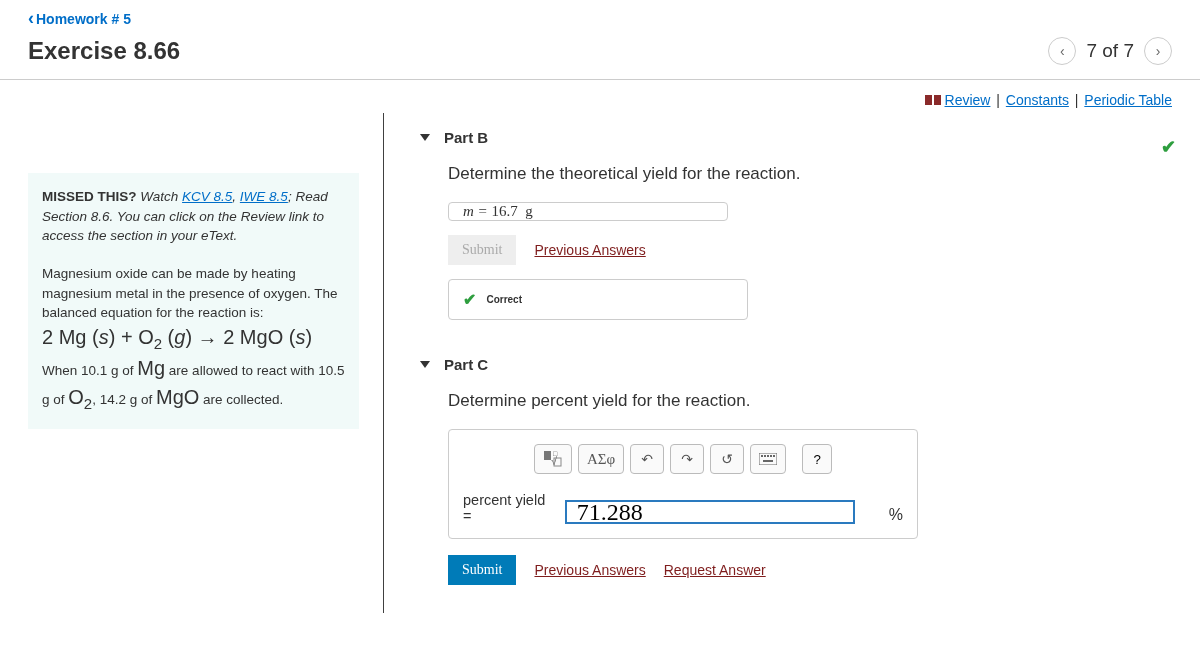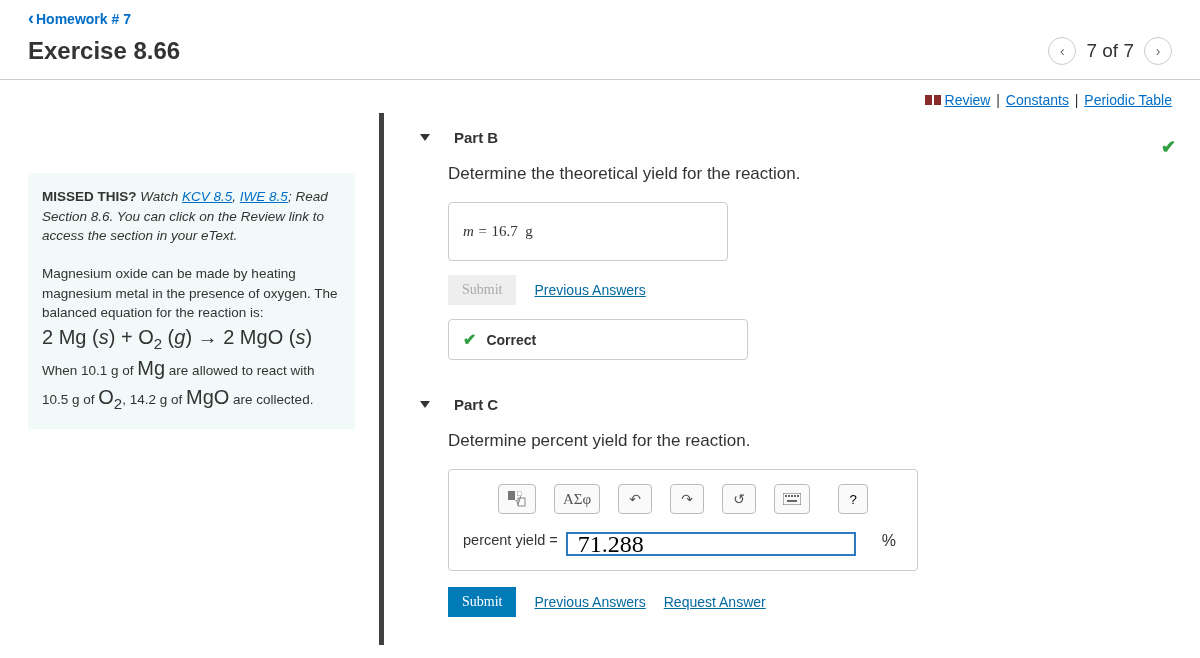--- a/index.html
+++ b/index.html
@@ -10,60 +10,60 @@
 .header-row2 { display: flex; justify-content: space-between; align-items: center; padding: 4px 28px 14px; border-bottom: 1px solid #ccc; }
 .exercise-title { font-size: 24px; font-weight: bold; color: #333; }
 .nav-group { display: flex; align-items: center; gap: 10px; }
 .nav-btn { width: 28px; height: 28px; border: 1px solid #ccc; border-radius: 50%; background: #fff; display: flex; align-items: center; justify-content: center; color: #666; font-size: 14px; cursor: pointer; }
 .nav-count { font-size: 19px; color: #333; }
 .top-links { text-align: right; padding: 12px 28px 4px; font-size: 14px; }
 .top-links a { color: #006ec8; }
 .top-links .bkicon { display: inline-block; vertical-align: middle; }
 .top-links .sep { color: #333; margin: 0 2px; }
 .main { display: flex; padding: 0 28px 40px; }
-.left-col { width: 356px; flex-shrink: 0; border-right: 5px solid #404040; padding-right: 24px; padding-top: 60px; }
+.left-col { width: 356px; flex-shrink: 0; border-right: 1px solid #404040; padding-right: 24px; padding-top: 60px; }
 .missed-box { background: #f1faf9; padding: 14px 14px; font-size: 13.5px; line-height: 1.45; }
 .missed-box .title { font-weight: bold; }
 .missed-box a { color: #006ec8; text-decoration: underline; font-style: italic; }
 .missed-box .italic { font-style: italic; }
 .problem-text { margin-top: 18px; font-size: 13.5px; line-height: 1.45; }
 .eq { font-family: Liberation Sans, sans-serif; font-size: 20px; }
 .right-col { flex: 1; padding-left: 36px; padding-top: 8px; }
 .part-block { margin-bottom: 28px; }
-.part-header { display: flex; align-items: center; gap: 24px; font-weight: bold; font-size: 15px; padding: 8px 0; cursor: pointer; }
+.part-header { display: flex; align-items: center; gap: 14px; font-weight: bold; font-size: 15px; padding: 8px 0; cursor: pointer; }
 .part-header .caret { width: 0; height: 0; border-left: 5px solid transparent; border-right: 5px solid transparent; border-top: 7px solid #333; }
 .part-body { padding-left: 28px; padding-top: 10px; position: relative; }
 .check-top { position: absolute; right: -4px; top: -18px; color: #2e9e3f; font-size: 18px; font-weight: bold; }
 .prompt { font-size: 17px; margin-bottom: 18px; }
-.answer-display { border: 1px solid #ccc; border-radius: 4px; padding: 20px 14px; display: inline-block; min-width: 280px; font-family: 'Times New Roman', serif; font-style: italic; font-size: 15px; margin-bottom: 14px; }
+.answer-display { border: 1px solid #ccc; border-radius: 4px; padding: 0 14px; display: inline-block; min-width: 280px; font-family: 'Times New Roman', serif; font-style: italic; font-size: 15px; margin-bottom: 14px; }
 .answer-display .val { font-style: normal; }
 .btn-row { display: flex; align-items: center; gap: 18px; margin-bottom: 14px; }
 .submit-btn { background: #007bb8; color: #fff; border: none; padding: 7px 14px; font-size: 14px; cursor: pointer; font-family: Liberation Serif, serif; }
 .submit-btn.disabled { background: #eee; color: #aaa; cursor: default; }
-.link-blue { color: #0369a1; text-decoration: underline; font-size: 14px; cursor: pointer; }
+.link-blue { color: #7f1d1d; text-decoration: underline; font-size: 14px; cursor: pointer; }
 .feedback-box { border: 1px solid #ccc; border-radius: 4px; padding: 10px 14px; width: 300px; display: flex; align-items: center; gap: 10px; }
 .feedback-box .chk { color: #2e9e3f; font-size: 16px; font-weight: bold; }
-.feedback-box .txt { font-weight: bold; font-size: 14px; }
+.feedback-box .txt { font-weight: bold; font-size: 10px; }
 .input-wrap { border: 1px solid #ccc; border-radius: 4px; padding: 14px; width: 470px; position: relative; }
-.toolbar { display: flex; justify-content: center; gap: 18px; align-items: center; margin-bottom: 18px; }
+.toolbar { display: flex; justify-content: center; gap: 6px; align-items: center; margin-bottom: 18px; }
 .tb-btn { border: 1px solid #bbb; border-radius: 4px; background: #fafafa; padding: 4px 8px; font-size: 14px; cursor: pointer; min-width: 34px; height: 30px; display: flex; align-items: center; justify-content: center; color: #555; }
 .tb-btn.greek { font-family: 'Times New Roman', serif; font-size: 15px; }
 .help-btn { border: 1px solid #bbb; border-radius: 4px; background: #fafafa; width: 30px; height: 30px; display: flex; align-items: center; justify-content: center; margin-left: 10px; cursor: pointer; }
-.input-row { display: flex; align-items: flex-start; gap: 8px; }
+.input-row { display: flex; align-items: flex-end; gap: 16px; }
 .input-label { font-size: 14.5px; }
 .big-input { border: 2px solid #2a7abf; font-family: 'Times New Roman', serif; font-size: 24px; padding: 4px 10px; width: 290px; height: 24px; }
 .unit-label { font-size: 16px; margin-left: 18px; }
 .bottom-row { display: flex; align-items: center; gap: 18px; margin-top: 16px; padding-left: 0px; }
 sub { font-size: 0.75em; }
 </style>
 </head>
 <body>
 
 <div class="header-row1">
-  <a href="#" class="back-link">Homework # 7</a>
+  <a href="#" class="back-link">Homework # 5</a>
 </div>
 <div class="header-row2">
   <div class="exercise-title">Exercise 8.66</div>
   <div class="nav-group">
     <button class="nav-btn">‹</button>
     <span class="nav-count">7 of 7</span>
     <button class="nav-btn">›</button>
   </div>
 </div>
 

